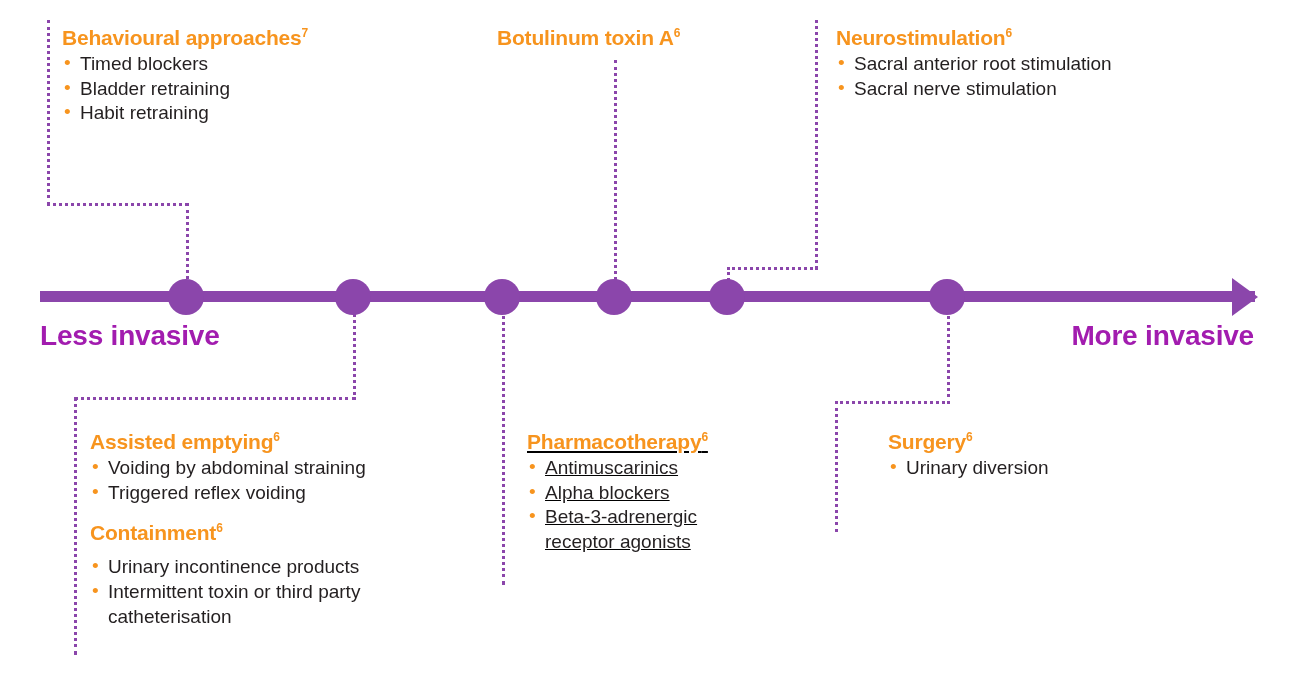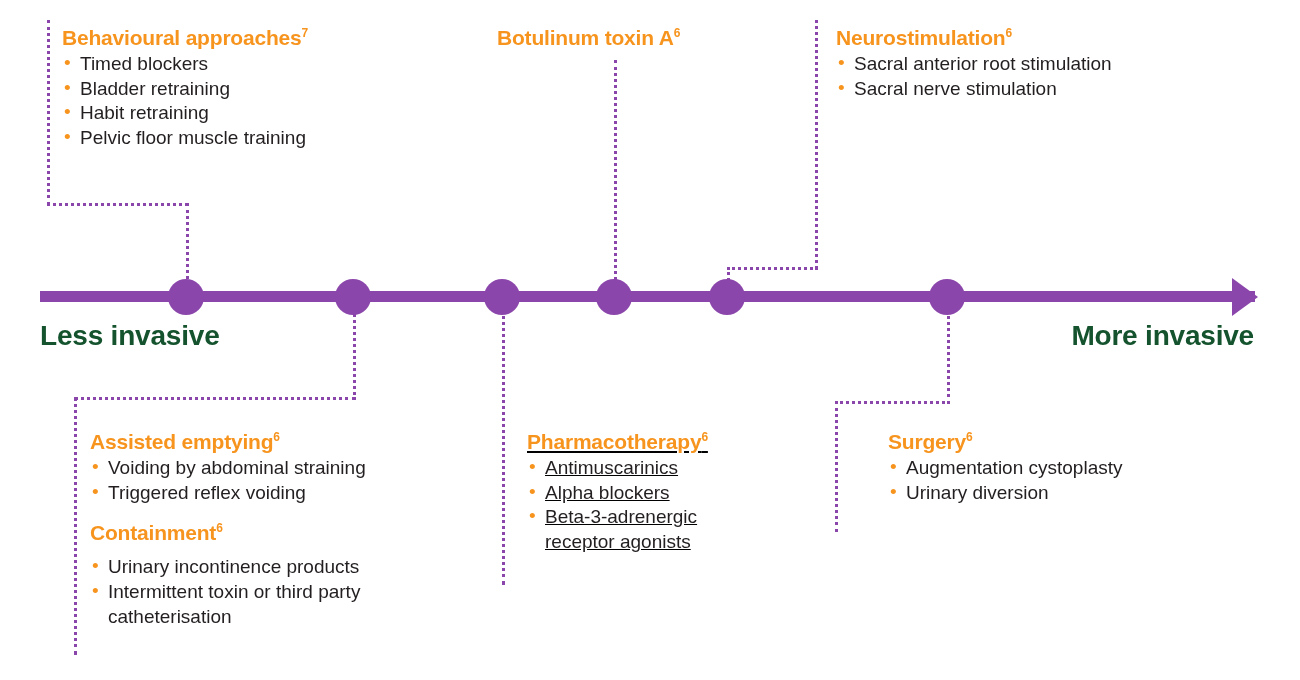--- a/index.html
+++ b/index.html
@@ -30,21 +30,21 @@
     border-left:26px solid #8b46ab;
   }
   .node{
     position:absolute;width:36px;height:36px;border-radius:50%;
     background:#8b46ab;top:279px;
   }
 
   
   .endlabel{
     position:absolute;
-    color:#14532d;font-weight:bold;font-size:28px;letter-spacing:-0.2px;
+    color:#a21caf;font-weight:bold;font-size:28px;letter-spacing:-0.2px;
     white-space:nowrap;
   }
   #label-less{left:40px;top:320px;}
   #label-more{right:46px;top:320px;text-align:right;}
 
   
   .block{position:absolute;}
   .block h3{
     margin:0 0 2px 0;
     color:#f7941e;font-size:21px;font-weight:bold;
@@ -104,21 +104,20 @@
   <div class="endlabel" id="label-more">More invasive</div>
 
   <div class="block" style="left:62px;top:26px;">
     <h3>
       <span>Behavioural approaches</span><sup>7</sup>
     </h3>
     <ul>
       <li>Timed blockers</li>
       <li>Bladder retraining</li>
       <li>Habit retraining</li>
-      <li>Pelvic floor muscle training</li>
     </ul>
   </div>
 
   <div class="block" style="left:497px;top:26px;">
     <h3>
       <span>Botulinum toxin A</span><sup>6</sup>
     </h3>
   </div>
 
   <div class="block" style="left:836px;top:26px;">
@@ -158,18 +157,17 @@
       <li>Alpha blockers</li>
       <li>Beta-3-adrenergic receptor agonists</li>
     </ul>
   </div>
 
   <div class="block" style="left:888px;top:430px;">
     <h3>
       <span>Surgery</span><sup>6</sup>
     </h3>
     <ul>
-      <li>Augmentation cystoplasty</li>
       <li>Urinary diversion</li>
     </ul>
   </div>
 
 </div>
 
 </body></html>

